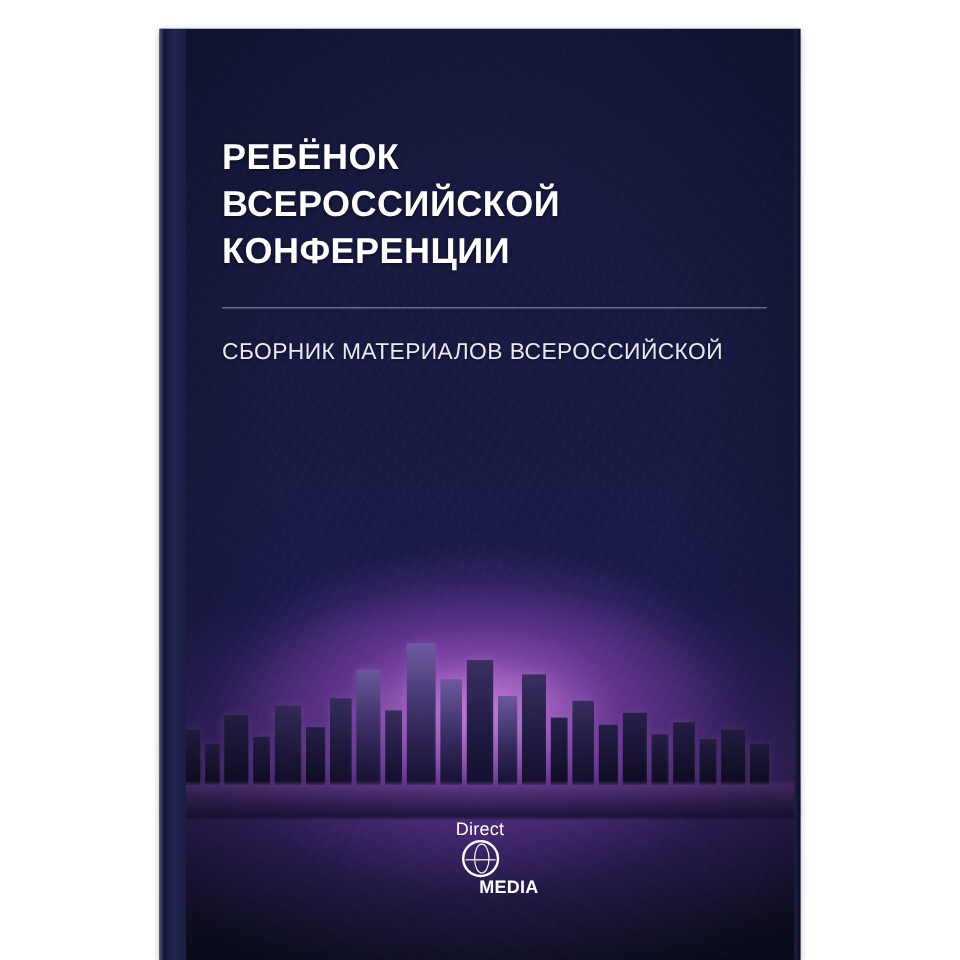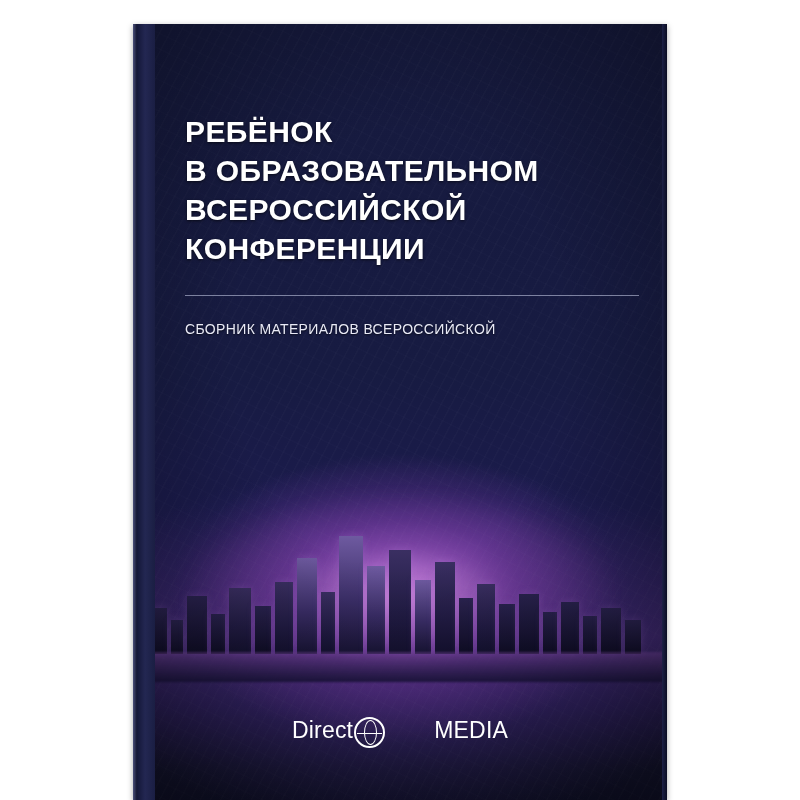--- a/index.html
+++ b/index.html
@@ -119,43 +119,45 @@
     text-shadow: 0 1px 3px rgba(0,0,0,.6);
     margin: 0;
   }
   .rule {
     margin: 27px 0 22px 0;
     height: 1px;
     background: rgba(210,215,240,0.55);
   }
   .subtitle {
     color: #e9eaf6;
-    font-size: 14px;
+    font-size: 19px;
     line-height: 1.62;
     letter-spacing: 0.35px;
     text-shadow: 0 1px 2px rgba(0,0,0,.6);
     margin: 0;
   }
   
   .publisher {
     position: absolute;
     left: 0; right: 0;
     bottom: 52px;
     z-index: 5;
     text-align: center;
     color: #ffffff;
   }
   .pub-inner {
     display: inline-flex;
+    align-items: center;
     gap: 0px;
-    font-size: 23px;
+    font-size: 15px;
     letter-spacing: .2px;
+    flex-direction: column;
   }
   .pub-direct { font-weight: normal; }
-  .pub-media { font-weight: normal; padding-left: 48px; }
+  .pub-media { font-weight: bold; padding-left: 48px; }
   .pub-globe {
     display: inline-block;
     width: 27px; height: 27px;
     margin: 0 1px;
     border-radius: 50%;
     border: 2px solid #ffffff;
     position: relative;
     vertical-align: middle;
   }
   .pub-globe::before {
@@ -211,21 +213,20 @@
       <div class="bldg dark" style="left:492px; width:16px; height:34px;"></div>
 
       <div class="water"></div>
     </div>
 
     <div class="vignette"></div>
 
     <div class="titleblock">
       <div class="title">
         <div>РЕБЁНОК</div>
-        <div>В ОБРАЗОВАТЕЛЬНОМ</div>
         <div>ВСЕРОССИЙСКОЙ</div>
         <div>КОНФЕРЕНЦИИ</div>
       </div>
 
       <div class="rule"></div>
 
       <div class="subtitle">
         <div>СБОРНИК МАТЕРИАЛОВ ВСЕРОССИЙСКОЙ</div>
       </div>
     </div>

